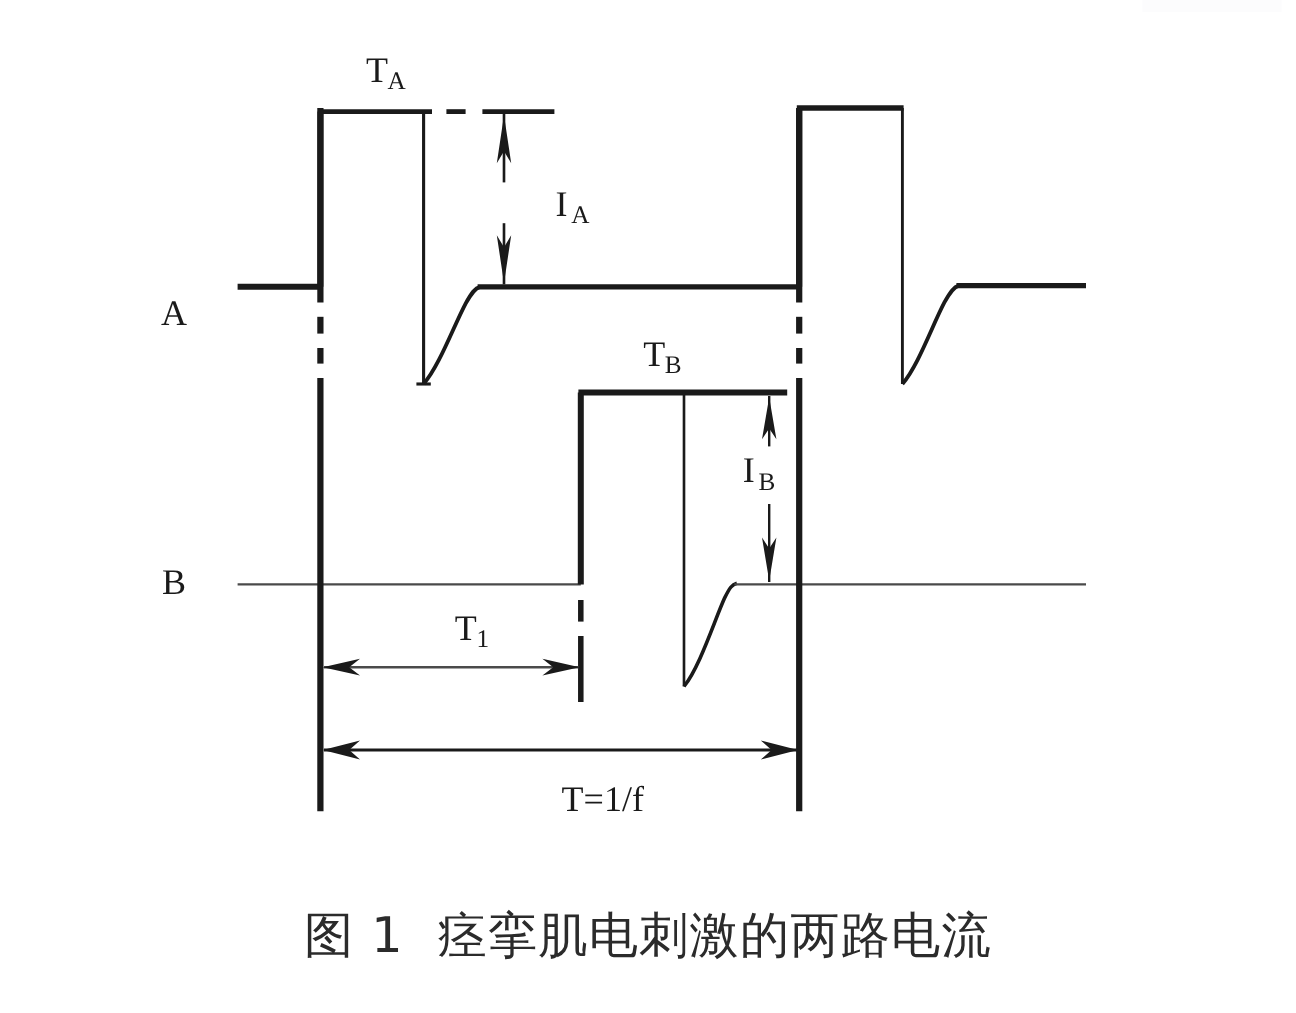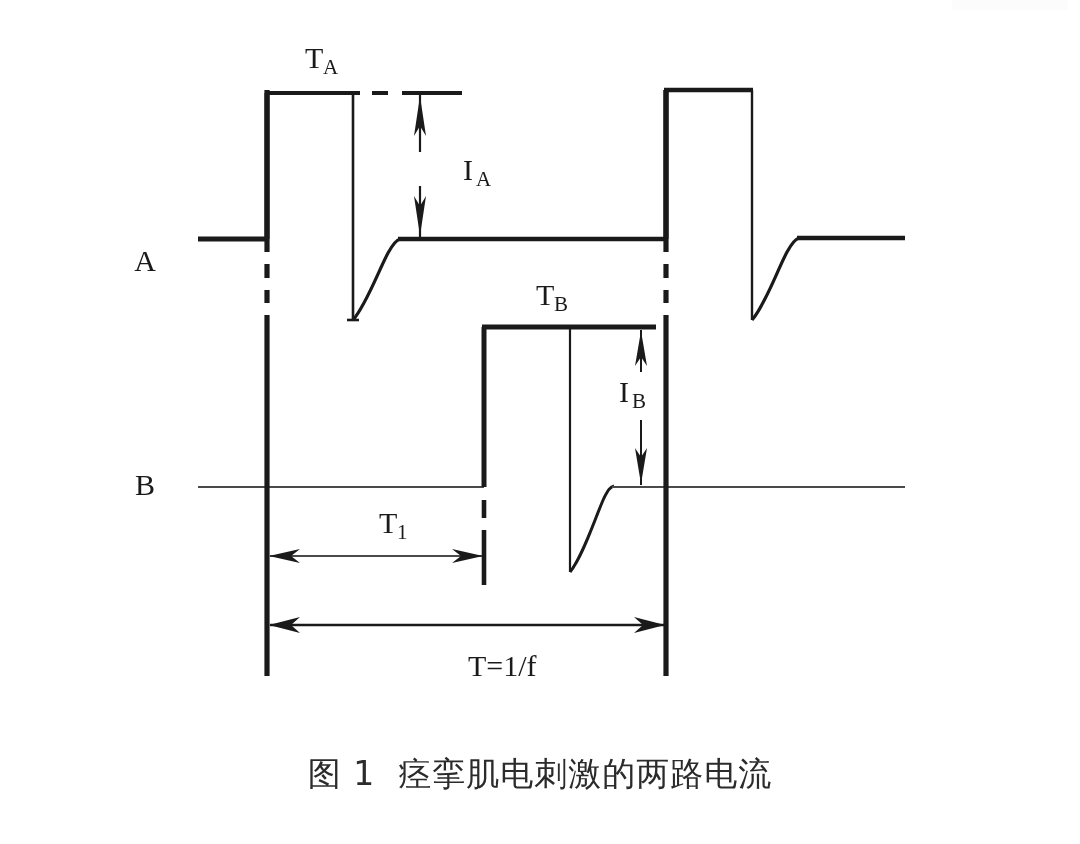--- a/index.html
+++ b/index.html
@@ -41,21 +41,21 @@
     fill: #1a1a1a;
     font-size: 21px;
   }
   .caption {
     position: absolute;
     left: 0;
     top: 752px;
     width: 1080px;
     text-align: center;
     font-family: "DejaVu Sans", sans-serif;
-    font-size: 33px;
+    font-size: 41px;
     letter-spacing: 1px;
     color: #2b2b2b;
     white-space: pre;
   }
   .topfade {
     position: absolute;
     left: 952px;
     top: 0px;
     width: 116px;
     height: 10px;

